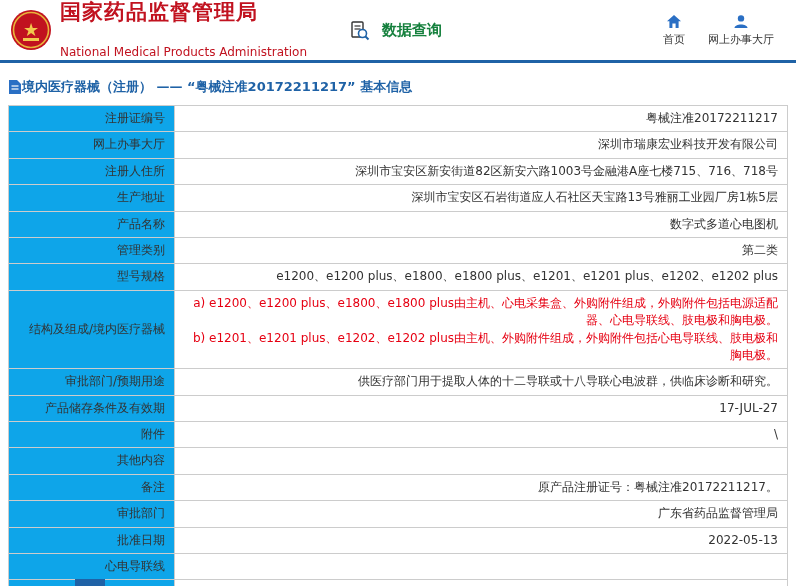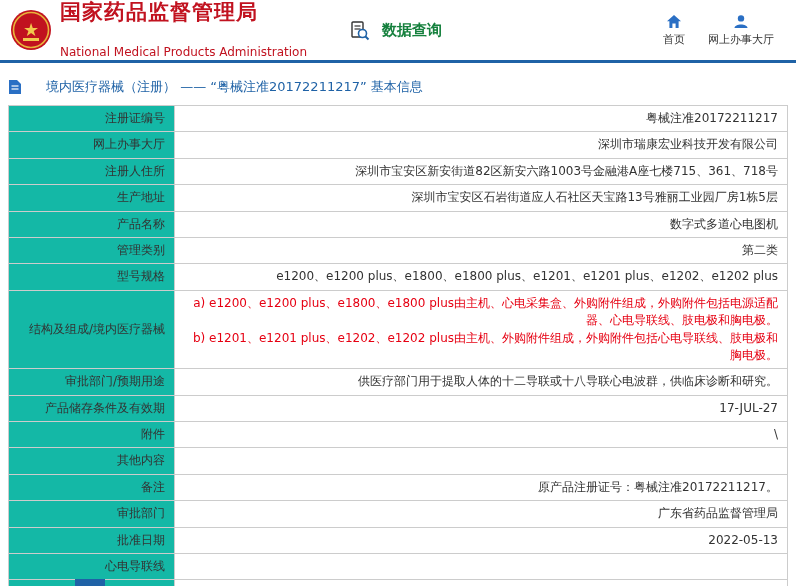--- a/index.html
+++ b/index.html
@@ -31,35 +31,35 @@
     display:flex;align-items:center;gap:12px;margin-left:42px;
     font-size:15px;font-weight:bold;color:#15803d;cursor:pointer;
   }
   .top-nav{margin-left:auto;display:flex;gap:23px;}
   .nav-item{
     display:flex;flex-direction:column;align-items:center;gap:3px;
     font-size:11px;color:#333;text-decoration:none;cursor:pointer;white-space:nowrap;
   }
   
   .breadcrumb{
-    display:flex;align-items:center;gap:24px;
+    display:flex;align-items:center;gap:0;
     margin:15px 0 9px 8px;
-    color:var(--brand-blue);font-size:13px;font-weight:400;
+    color:var(--brand-blue);font-size:13px;font-weight:700;
   }
   
   .info-table{
     width:780px;margin:0 8px;border-collapse:collapse;table-layout:fixed;
   }
   .info-table td{
     border:1px solid var(--border-gray);
     font-size:12px;color:#333;
     padding:4px 9px;line-height:1.45;
     vertical-align:middle;
   }
-  .info-table td.label{text-align:right;background:#14b8a6;margin-top:8px;}
+  .info-table td.label{text-align:right;background:#0ea5e9;margin-top:8px;}
   .info-table td.value{
     text-align:right;white-space:pre-line;word-break:break-all;
   }
   .info-table td.value.red{color:var(--alert-red);}
   .info-table tr{height:23px;}
   
   .footer-peek{
     position:absolute;left:75px;bottom:0;width:30px;height:7px;
     background:var(--brand-blue);
   }
@@ -128,21 +128,21 @@
       <tr>
         <td class="label">注册证编号</td>
         <td class="value">粤械注准20172211217</td>
       </tr>
       <tr>
         <td class="label">网上办事大厅</td>
         <td class="value">深圳市瑞康宏业科技开发有限公司</td>
       </tr>
       <tr>
         <td class="label">注册人住所</td>
-        <td class="value">深圳市宝安区新安街道82区新安六路1003号金融港A座七楼715、361、718号</td>
+        <td class="value">深圳市宝安区新安街道82区新安六路1003号金融港A座七楼715、716、718号</td>
       </tr>
       <tr>
         <td class="label">生产地址</td>
         <td class="value">深圳市宝安区石岩街道应人石社区天宝路13号雅丽工业园厂房1栋5层</td>
       </tr>
       <tr>
         <td class="label">产品名称</td>
         <td class="value">数字式多道心电图机</td>
       </tr>
       <tr>

